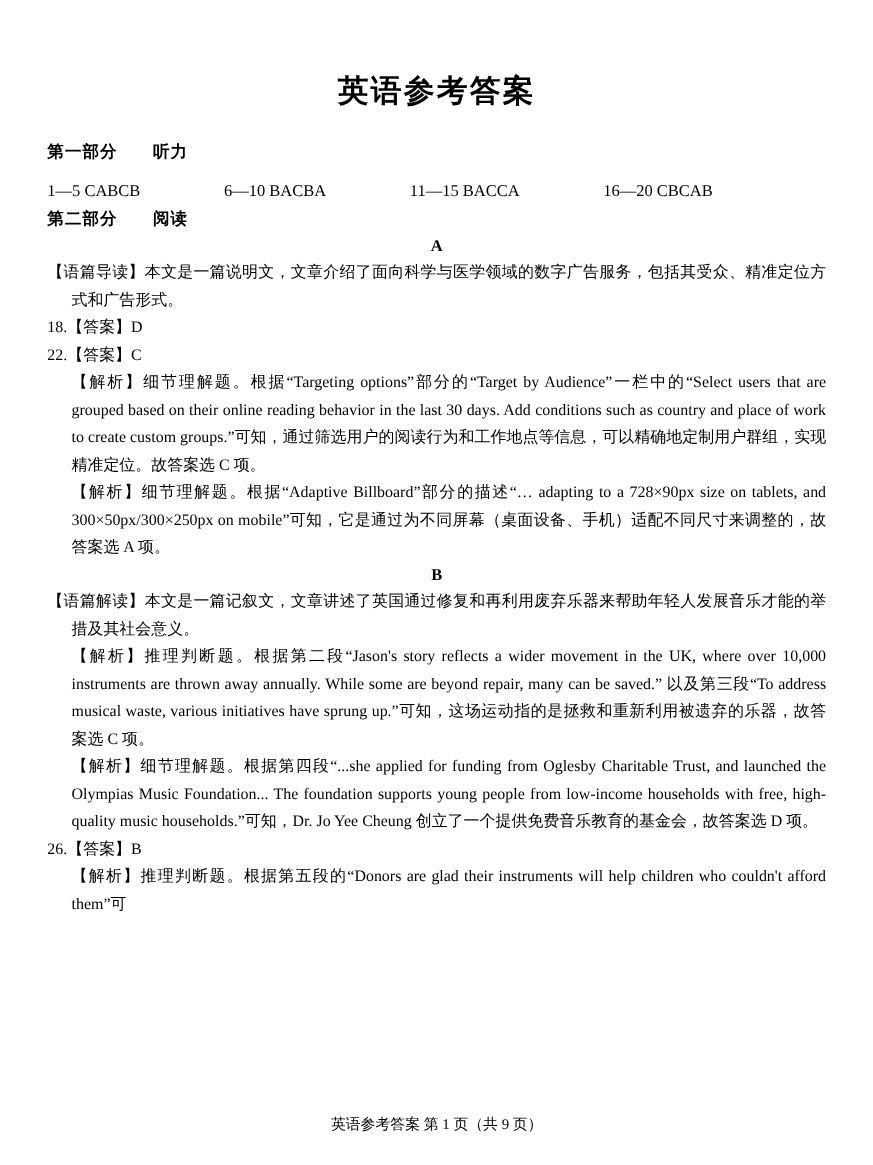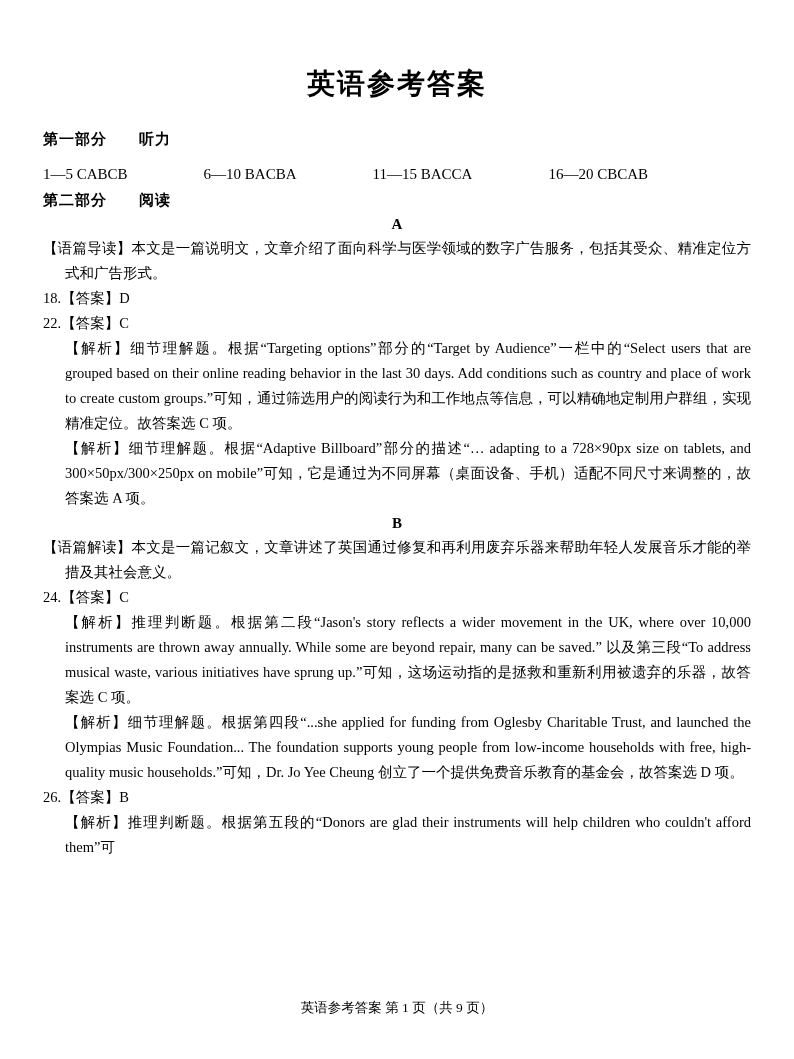--- a/index.html
+++ b/index.html
@@ -70,21 +70,21 @@
     line-height:25px;
   }
   p.analysis {
     font-size:14.5px;
     line-height:25px;
     text-align:justify;
     margin-left:22px;
   }
   .footer {
     position:absolute;
-    bottom:42px; left:0;
+    bottom:28px; left:0;
     width:100%;
     text-align:center;
     font-size:13.5px;
     line-height:18px;
   }
 </style>
 </head>
 <body>
 
 <div class="page">
@@ -117,21 +117,20 @@
   </div>
 
   <div class="qa">
     <p class="analysis">【解析】细节理解题。根据“Adaptive Billboard”部分的描述“… adapting to a 728×90px size on tablets, and 300×50px/300×250px on mobile”可知，它是通过为不同屏幕（桌面设备、手机）适配不同尺寸来调整的，故答案选 A 项。</p>
   </div>
 
   <div class="passage-label">B</div>
   <p class="intro">【语篇解读】本文是一篇记叙文，文章讲述了英国通过修复和再利用废弃乐器来帮助年轻人发展音乐才能的举措及其社会意义。</p>
 
   <div class="qa">
-    <p class="ans"><span>24.</span><span>【答案】C</span></p>
     <p class="analysis">【解析】推理判断题。根据第二段“Jason's story reflects a wider movement in the UK, where over 10,000 instruments are thrown away annually. While some are beyond repair, many can be saved.” 以及第三段“To address musical waste, various initiatives have sprung up.”可知，这场运动指的是拯救和重新利用被遗弃的乐器，故答案选 C 项。</p>
   </div>
 
   <div class="qa">
     <p class="analysis">【解析】细节理解题。根据第四段“...she applied for funding from Oglesby Charitable Trust, and launched the Olympias Music Foundation... The foundation supports young people from low-income households with free, high-quality music households.”可知，Dr. Jo Yee Cheung 创立了一个提供免费音乐教育的基金会，故答案选 D 项。</p>
   </div>
 
   <div class="qa">
     <p class="ans"><span>26.</span><span>【答案】B</span></p>
     <p class="analysis">【解析】推理判断题。根据第五段的“Donors are glad their instruments will help children who couldn't afford them”可</p>

